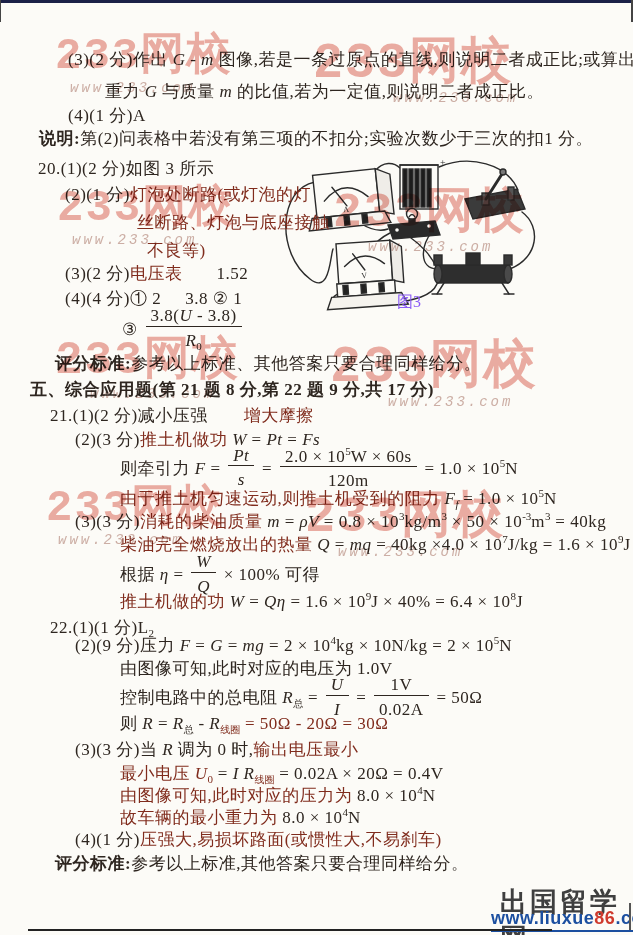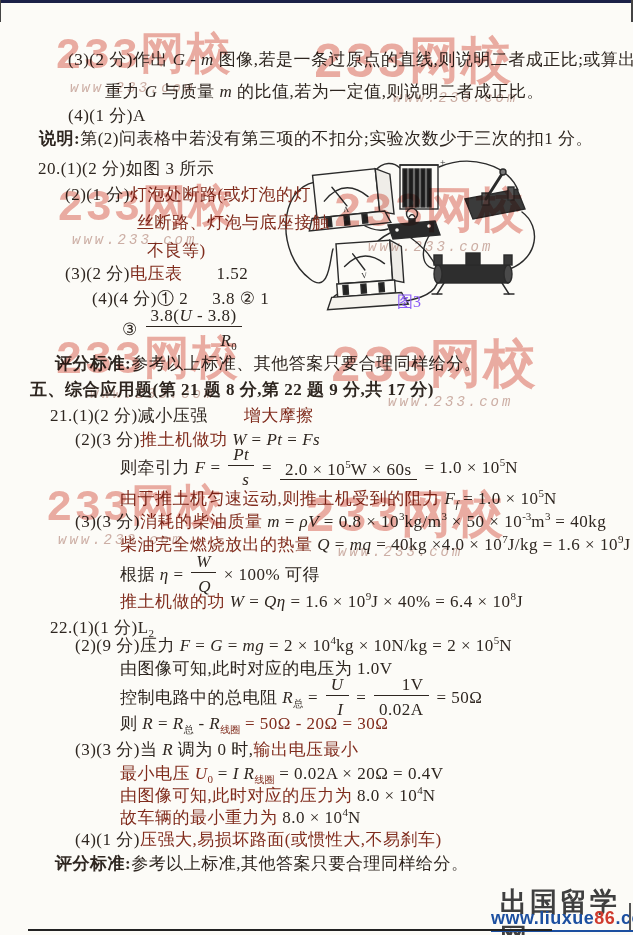--- a/index.html
+++ b/index.html
@@ -8,21 +8,21 @@
   .topbar{position:absolute;left:0;top:0;width:633px;height:3px;background:#1b2147;}
   .edge{position:absolute;background:#444;}
   .line{position:absolute;white-space:nowrap;font-size:17px;color:#2e2620;z-index:2;
         letter-spacing:0.5px;}
   .line .red{color:#802c1d;}
   .line .bold{font-weight:700;}
   .line .it{font-style:italic;font-family:"Liberation Serif",serif;}
   .line .sup{font-size:11px;vertical-align:super;letter-spacing:0;}
   .line .sub{font-size:11px;vertical-align:sub;letter-spacing:0;}
   .line .subc{font-size:10px;vertical-align:sub;letter-spacing:0;}
-  .frac{display:inline-flex;flex-direction:column;text-align:right;vertical-align:middle;
+  .frac{display:inline-flex;flex-direction:column;text-align:center;vertical-align:middle;
         margin:0 3px;line-height:1.15;}
   .fn{padding:0 5px;border-bottom:1.3px solid #2e2620;}
   .fd{padding:4px 5px;}
   .wm{position:absolute;z-index:5;pointer-events:none;mix-blend-mode:multiply;
       font-family:Liberation Mono, monospace;}
   .wm .wbrand{display:block;font-weight:700;color:rgba(224,125,112,0.62);line-height:0.95;
       letter-spacing:2px;}
   .wm .wurl{display:block;font-style:italic;font-size:14px;letter-spacing:3px;
       color:rgba(186,144,134,0.70);margin-top:2px;}
   #figure{position:absolute;left:270px;top:157px;width:363px;height:155px;z-index:1;}
@@ -48,34 +48,35 @@
   <div id="lines-root">
       <div class="line" style="left: 68px; top: 48px;"><span>(3)(2 分)作出 </span><span class="it">G</span><span> - </span><span class="it">m</span><span> 图像,若是一条过原点的直线,则说明二者成正比;或算出</span></div>
       <div class="line" style="left: 105px; top: 80px;"><span>重力 </span><span class="it">G</span><span> 与质量 </span><span class="it">m</span><span> 的比值,若为一定值,则说明二者成正比。</span></div>
       <div class="line" style="left: 68px; top: 104px; text-align: center;"><span>(4)(1 分)A</span></div>
       <div class="line" style="left: 39px; top: 127px;"><span class="bold">说明:</span><span>第(2)问表格中若没有第三项的不扣分;实验次数少于三次的扣1 分。</span></div>
       <div class="line" style="left: 38px; top: 157px;"><span>20.(1)(2 分)如图 3 所示</span></div>
       <div class="line" style="left: 65px; top: 183px;"><span>(2)(1 分)</span><span class="red">灯泡处断路(或灯泡的灯</span></div>
       <div class="line" style="left: 137px; top: 211px;"><span class="red">丝断路、灯泡与底座接触</span></div>
       <div class="line" style="left: 147px; top: 239px;"><span class="red">不良等)</span></div>
       <div class="line" style="left: 65px; top: 262px;"><span>(3)(2 分)</span><span class="red">电压表</span><span style="display: inline-block; width: 34px;"></span><span>1.52</span></div>
-      <div class="line" style="left: 65px; top: 287px; margin-left: 27px;"><span>(4)(4 分)① 2</span><span style="display: inline-block; width: 24px;"></span><span>3.8 ② 1</span></div>
+      <div class="line" style="left: 65px; top: 287px;"><span>(4)(4 分)① 2</span><span style="display: inline-block; width: 24px;"></span><span>3.8 ② 1</span></div>
       <div class="line" style="left: 122px; top: 306px;"><span>③ </span><span class="frac">
           <span class="fn"><span>3.8(</span><span class="it">U</span><span> - 3.8)</span></span>
           <span class="fd"><span class="it">R</span><span class="sub">0</span></span>
         </span></div>
       <div class="line" style="left: 55px; top: 352px;"><span class="bold">评分标准:</span><span>参考以上标准、其他答案只要合理同样给分。</span></div>
       <div class="line" style="left: 30px; top: 378px;"><span class="bold">五、综合应用题(第 21 题 8 分,第 22 题 9 分,共 17 分)</span></div>
       <div class="line" style="left: 50px; top: 404px;"><span>21.(1)(2 分)减小压强</span><span style="display: inline-block; width: 36px;"></span><span class="red">增大摩擦</span></div>
       <div class="line" style="left: 75px; top: 428px; text-align: center;"><span>(2)(3 分)</span><span class="red">推土机做功 </span><span class="it">W</span><span> = </span><span class="it">Pt</span><span> = </span><span class="it">Fs</span></div>
       <div class="line" style="left: 120px; top: 445px;"><span>则牵引力 </span><span class="it">F</span><span> = </span><span class="frac">
           <span class="fn"><span class="it">Pt</span></span>
           <span class="fd"><span class="it">s</span></span>
         </span><span> = </span><span class="frac">
           <span class="fn"><span>2.0 × 10</span><span class="sup">5</span><span>W × 60s</span></span>
+          <span class="fd"><span>120m</span></span>
         </span><span> = 1.0 × 10</span><span class="sup">5</span><span>N</span></div>
       <div class="line" style="left: 120px; top: 487px;"><span class="red">由于推土机匀速运动,则推土机受到的阻力 </span><span class="it">F</span><span class="sub it">f</span><span> = 1.0 × 10</span><span class="sup">5</span><span>N</span></div>
       <div class="line" style="left: 75px; top: 510px;"><span>(3)(3 分)</span><span class="red">消耗的柴油质量 </span><span class="it">m</span><span> = </span><span class="it">ρV</span><span> = 0.8 × 10</span><span class="sup">3</span><span>kg/m</span><span class="sup">3</span><span> × 50 × 10</span><span class="sup">-3</span><span>m</span><span class="sup">3</span><span> = 40kg</span></div>
       <div class="line" style="left: 120px; top: 533px;"><span class="red">柴油完全燃烧放出的热量 </span><span class="it">Q</span><span> = </span><span class="it">mq</span><span> = 40kg ×4.0 × 10</span><span class="sup">7</span><span>J/kg = 1.6 × 10</span><span class="sup">9</span><span>J</span></div>
       <div class="line" style="left: 120px; top: 552px;"><span>根据 </span><span class="it">η</span><span> = </span><span class="frac">
           <span class="fn"><span class="it">W</span></span>
           <span class="fd"><span class="it">Q</span></span>
         </span><span> × 100% 可得</span></div>
       <div class="line" style="left: 120px; top: 590px;"><span class="red">推土机做的功 </span><span class="it">W</span><span> = </span><span class="it">Qη</span><span> = 1.6 × 10</span><span class="sup">9</span><span>J × 40% = 6.4 × 10</span><span class="sup">8</span><span>J</span></div>
       <div class="line" style="left: 50px; top: 616px;"><span>22.(1)(1 分)L</span><span class="sub">2</span></div>

